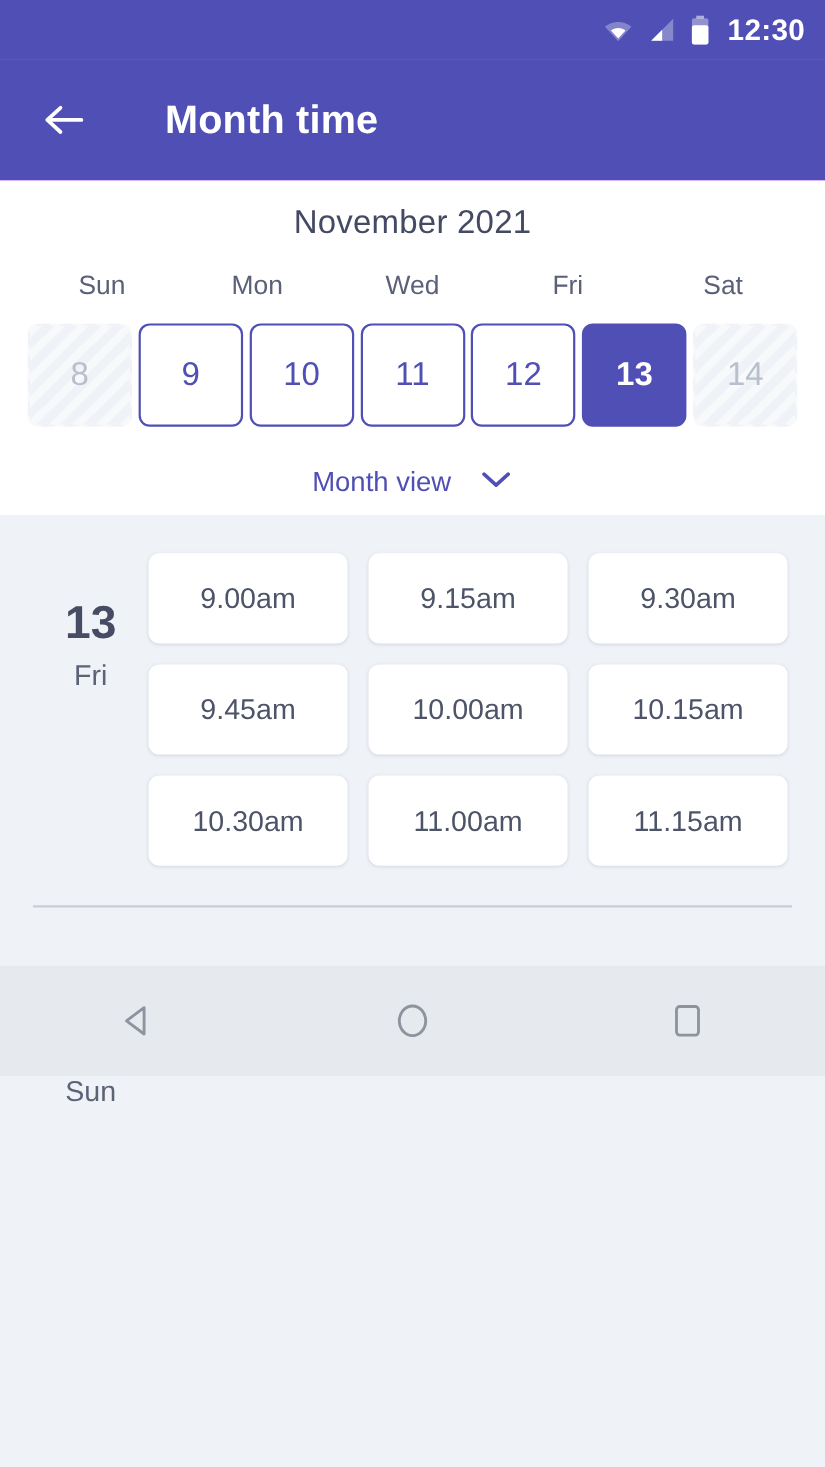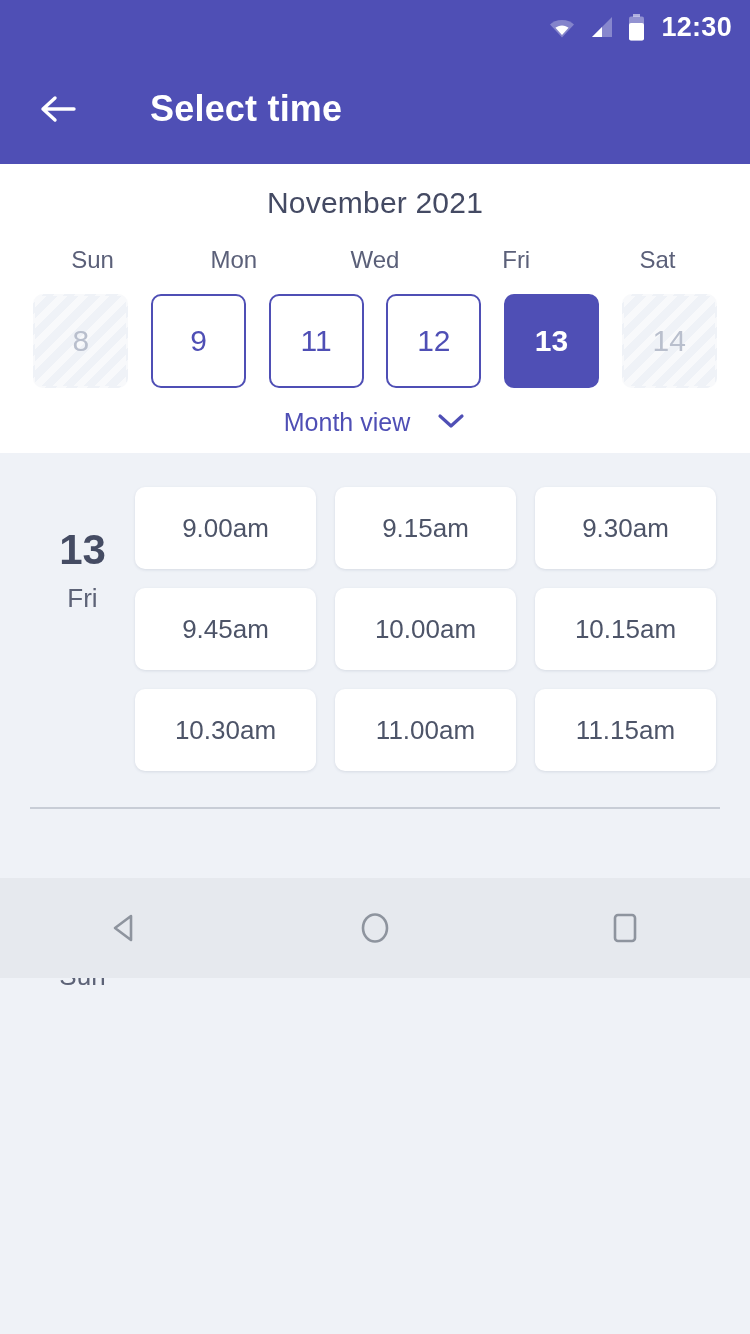--- a/index.html
+++ b/index.html
@@ -59,21 +59,21 @@
   }
   .day-cell.disabled {
     color:#b9bfcd; border:2px solid transparent;
     background-color:#eff2f7;
     background-image:repeating-linear-gradient(
       -45deg, rgba(255,255,255,.55) 0 7px, rgba(255,255,255,0) 7px 15px);
   }
 
   .monthview-row {
     display:flex; align-items:center; justify-content:center;
-    gap:26px; margin-top:20px; padding-bottom:16px;
+    gap:26px; margin-top:36px; padding-bottom:16px;
   }
   .monthview-label { font-size:25px; color:#4f4fb5; }
 
   
   .slots-area { background:#eff2f7; }
   .day-block { display:flex; padding:34px 30px 0 30px; }
   .day-label { width:105px; flex:none; padding-top:42px; text-align:center; }
   .day-label .num { font-size:42px; font-weight:bold; color:#454c63; line-height:1; }
   .day-label .dow-name { font-size:26px; color:#5d6377; margin-top:12px; }
 
@@ -136,40 +136,43 @@
     </span>
     <span class="clock">12:30</span>
   </div>
 
   <div class="appbar">
     <div class="backbtn">
       <svg width="40" height="32" viewBox="0 0 40 32">
         <path d="M17 5L5 16l12 11M5 16h31" stroke="#ffffff" stroke-width="3.4" fill="none" stroke-linecap="round" stroke-linejoin="round"></path>
       </svg>
     </div>
-    <div class="appbar-title">Select time</div>
+    <div class="appbar-title">Month time</div>
   </div>
 
   <div class="calendar">
     <div class="month-title">November 2021</div>
 
     <div class="dow-row">
       <div class="dow">Sun</div>
       <div class="dow">Mon</div>
       <div class="dow">Wed</div>
       <div class="dow">Fri</div>
       <div class="dow">Sat</div>
     </div>
 
     <div class="day-row">
       <div class="day-cell-wrap">
           <div class="day-cell disabled">8</div>
         </div>
       <div class="day-cell-wrap">
           <div class="day-cell normal">9</div>
+        </div>
+      <div class="day-cell-wrap">
+          <div class="day-cell normal">10</div>
         </div>
       <div class="day-cell-wrap">
           <div class="day-cell normal">11</div>
         </div>
       <div class="day-cell-wrap">
           <div class="day-cell normal">12</div>
         </div>
       <div class="day-cell-wrap">
           <div class="day-cell selected">13</div>
         </div>

